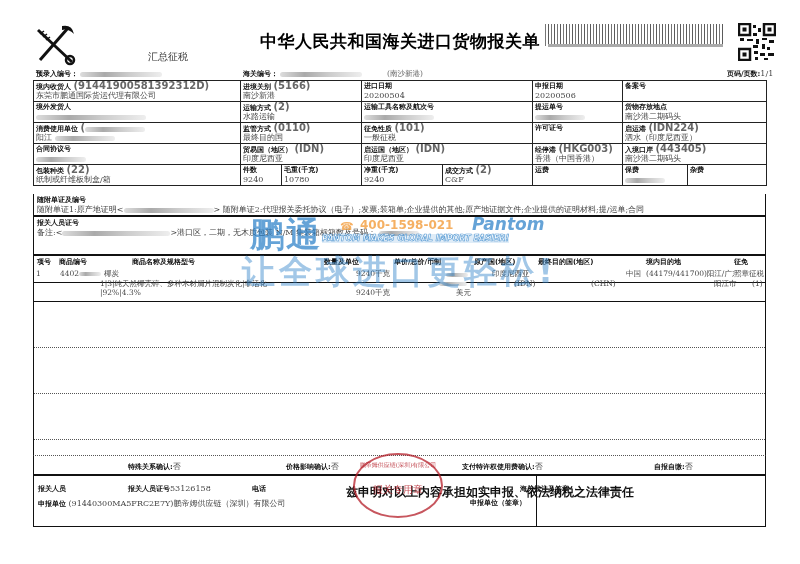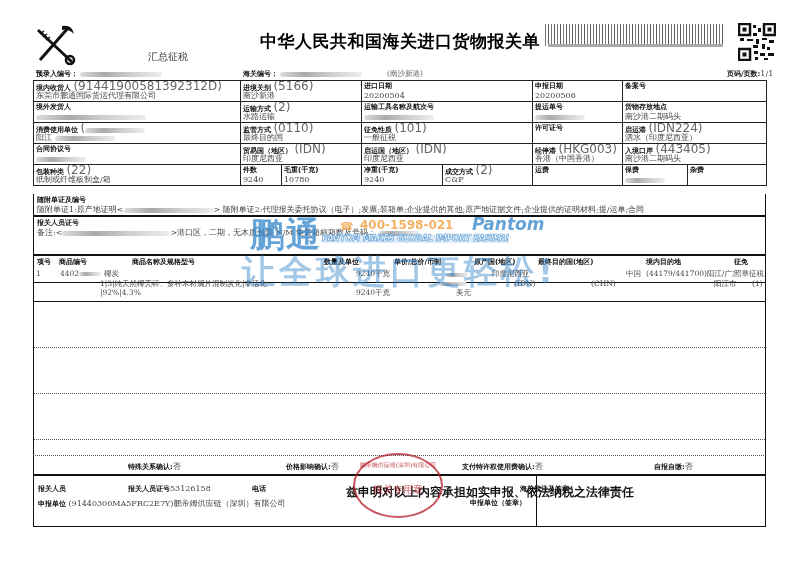--- a/index.html
+++ b/index.html
@@ -1,20 +1,20 @@
 <!DOCTYPE html>
 <html><head>
 <meta charset="utf-8">
 <style>
   * { box-sizing: border-box; margin: 0; padding: 0; }
   html, body { width: 800px; height: 564px; background: #fff; overflow: hidden; }
   body { font-family: "DejaVu Serif", "Liberation Serif", serif; color: #222; position: relative; }
   .b { font-family: "DejaVu Sans", "Liberation Sans", sans-serif; font-weight: bold; font-size: 7px; color: #111; }
   .v { font-size: 8px; color: #444; }
-  .code { font-size: 12px; color: #666; font-weight: normal; }
+  .code { font-size: 10px; color: #666; font-weight: bold; }
   .blur { display: inline-block; height: 5px; background: linear-gradient(90deg, #ddd, #aaa 30%, #ccc 60%, #eee); border-radius: 3px; vertical-align: middle; filter: blur(0.6px); }
 
   #logo { position: absolute; left: 34px; top: 22px; width: 44px; height: 44px; }
   #subtitle { position: absolute; left: 124px; top: 50px; font-size: 10px; color: #333; margin-left: 24px; }
   #title { position: absolute; left: 260px; top: 30px; font-size: 17px; font-weight: bold; color: #000; letter-spacing: 0.5px; font-family: "DejaVu Serif", serif; }
   #barcode { position: absolute; left: 545px; top: 24px; width: 180px; height: 22px;
      background: repeating-linear-gradient(90deg, #555 0 1px, #fff 1px 3px, #333 3px 4px, #fff 4px 6px);
      filter: blur(0.7px); opacity: 0.8; }
   #barcode2 { position: absolute; left: 548px; top: 44px; width: 175px; height: 3px; background: #aaa; filter: blur(0.6px); }
   #qr { position: absolute; left: 738px; top: 23px; width: 38px; height: 38px; }

